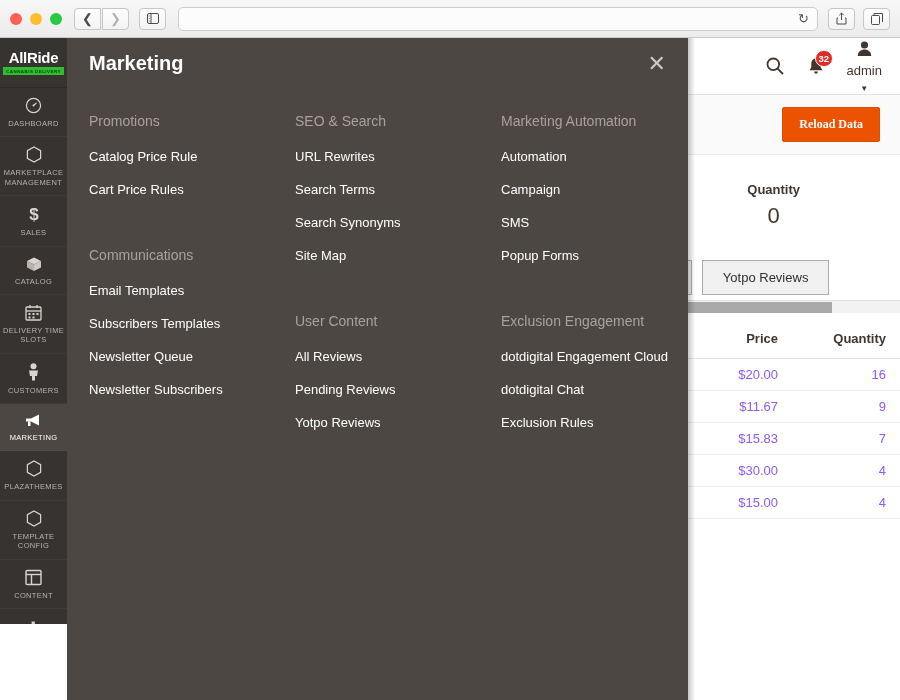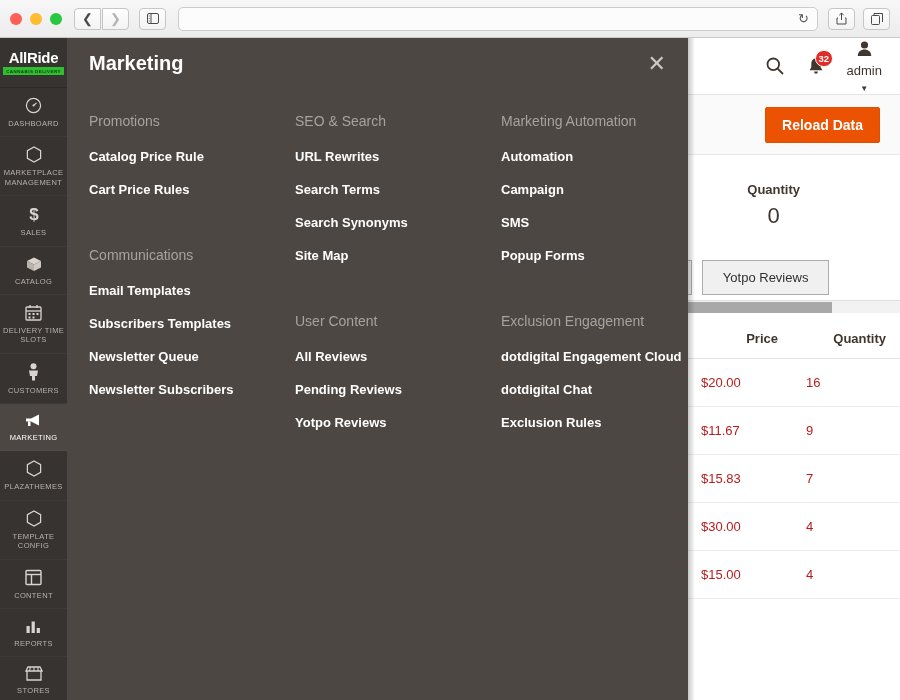--- a/index.html
+++ b/index.html
@@ -52,21 +52,21 @@
   
   .app {
     position: absolute; top: 38px; left: 0;
     width: 900px; height: 662px;
     background: #ffffff;
   }
 
   
   .admin-nav {
     position: absolute; top: 0; left: 0;
-    width: 67px; height: 662px;
+    width: 67px; height: 586px;
     background: #373330;
     overflow: hidden;
   }
   .logo-block {
     height: 50px;
     background: #373330;
     display: flex; flex-direction: column;
     align-items: center; justify-content: center;
     border-bottom: 1px solid #2e2a27;
   }
@@ -123,23 +123,23 @@
     height: 60px;
     background: #fafafa;
     border-bottom: 1px solid #e8e8e8;
     display: flex; align-items: center; justify-content: flex-end;
     padding-right: 20px;
   }
   .btn-primary {
     background: #eb5202; color: #ffffff;
     border: 1px solid #e04f00;
     border-radius: 2px;
-    font-size: 14px; font-weight: bold;
+    font-size: 12px; font-weight: bold;
     padding: 9px 16px; cursor: pointer;
-    font-family: Liberation Sans, sans-serif;
+    font-family: Liberation Serif, serif;
   }
 
   .kpi-row {
     height: 100px;
     display: flex; align-items: center; justify-content: flex-end;
     padding-right: 100px;
     background: #fff;
   }
   .kpi { text-align: center; }
   .kpi-label { font-size: 13px; font-weight: bold; color: #41362e; margin-bottom: 6px; }
@@ -181,22 +181,23 @@
   }
   table.data-table th {
     text-align: right;
     font-weight: bold;
     color: #41362e;
     padding: 4px 14px 12px;
     font-size: 13px;
     border-bottom: 1px solid #e3e3e3;
   }
   table.data-table td {
-    color: #b91c1c;
-    padding: 16px 14px;
+    text-align: right;
+    color: #8b5cf6;
+    padding: 8px 14px;
     border-bottom: 1px solid #ededed;
   }
   table.data-table th.col-spacer, table.data-table td.col-spacer { width: 620px; }
   table.data-table th.col-price, table.data-table td.col-price { width: 105px; }
   table.data-table th.col-qty, table.data-table td.col-qty { width: 108px; }
 
   
   .mega-menu {
     position: absolute; top: 0; left: 67px;
     width: 621px; height: 662px;
@@ -220,21 +221,20 @@
   .mm-group-title {
     color: #a9a29c; font-size: 14px;
     margin-bottom: 20px; margin-top: 0;
   }
   .mm-group + .mm-group { margin-top: 50px; }
   .mm-link {
     display: block;
     color: #ffffff; font-size: 13px;
     margin-bottom: 18px; cursor: pointer;
     text-decoration: none;
-    font-weight: bold;
   }
   .mm-shadow {
     position: absolute; top: 0; left: 688px;
     width: 7px; height: 662px;
     background: linear-gradient(to right, rgba(0,0,0,0.22), rgba(0,0,0,0));
     z-index: 21;
   }
 </style>
 </head>
 <body>

